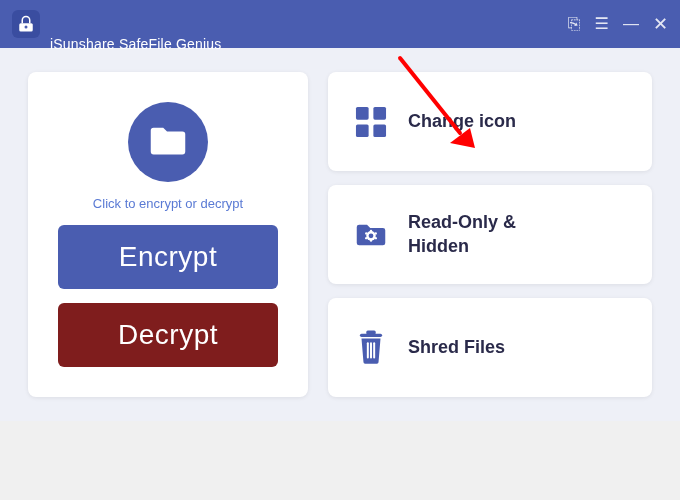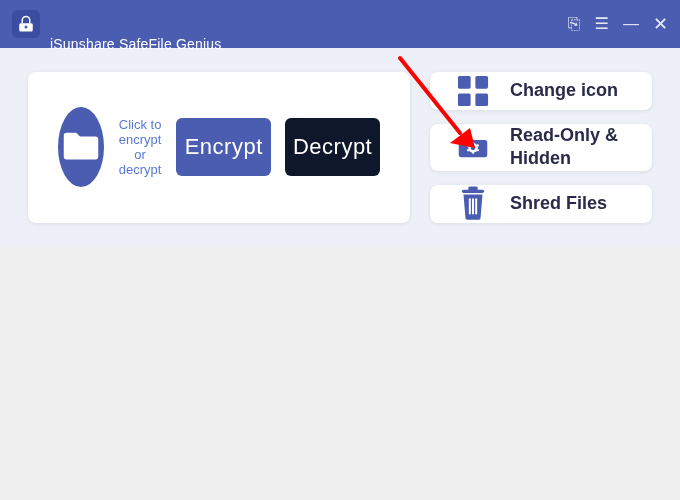--- a/index.html
+++ b/index.html
@@ -75,24 +75,24 @@
       display: flex;
       gap: 20px;
     }
 
     
     .left-panel {
       background: white;
       border-radius: 8px;
       flex: 0 0 280px;
       display: flex;
-      flex-direction: row;
-      align-items: center;
-      justify-content: center;
-      padding: 24px 30px;
+      flex-direction: column;
+      align-items: center;
+      justify-content: center;
+      padding: 30px 30px;
       box-shadow: 0 1px 4px rgba(0,0,0,0.08);
       gap: 14px;
     }
 
     .folder-icon-circle {
       width: 80px;
       height: 80px;
       background: #4a5db0;
       border-radius: 50%;
       display: flex;
@@ -110,33 +110,33 @@
       color: #5a7ad4;
       font-size: 13px;
       text-align: center;
     }
 
     .action-btn {
       width: 100%;
       padding: 16px 0;
       border: none;
       border-radius: 6px;
-      font-size: 22px;
+      font-size: 28px;
       font-weight: 500;
       color: white;
       cursor: pointer;
       letter-spacing: 0.5px;
     }
 
     .encrypt-btn {
       background: #4a5db0;
     }
 
     .decrypt-btn {
-      background: #0f172a;
+      background: #7f1d1d;
     }
 
     
     .right-panel {
       flex: 1;
       display: flex;
       flex-direction: column;
       gap: 14px;
     }
 

